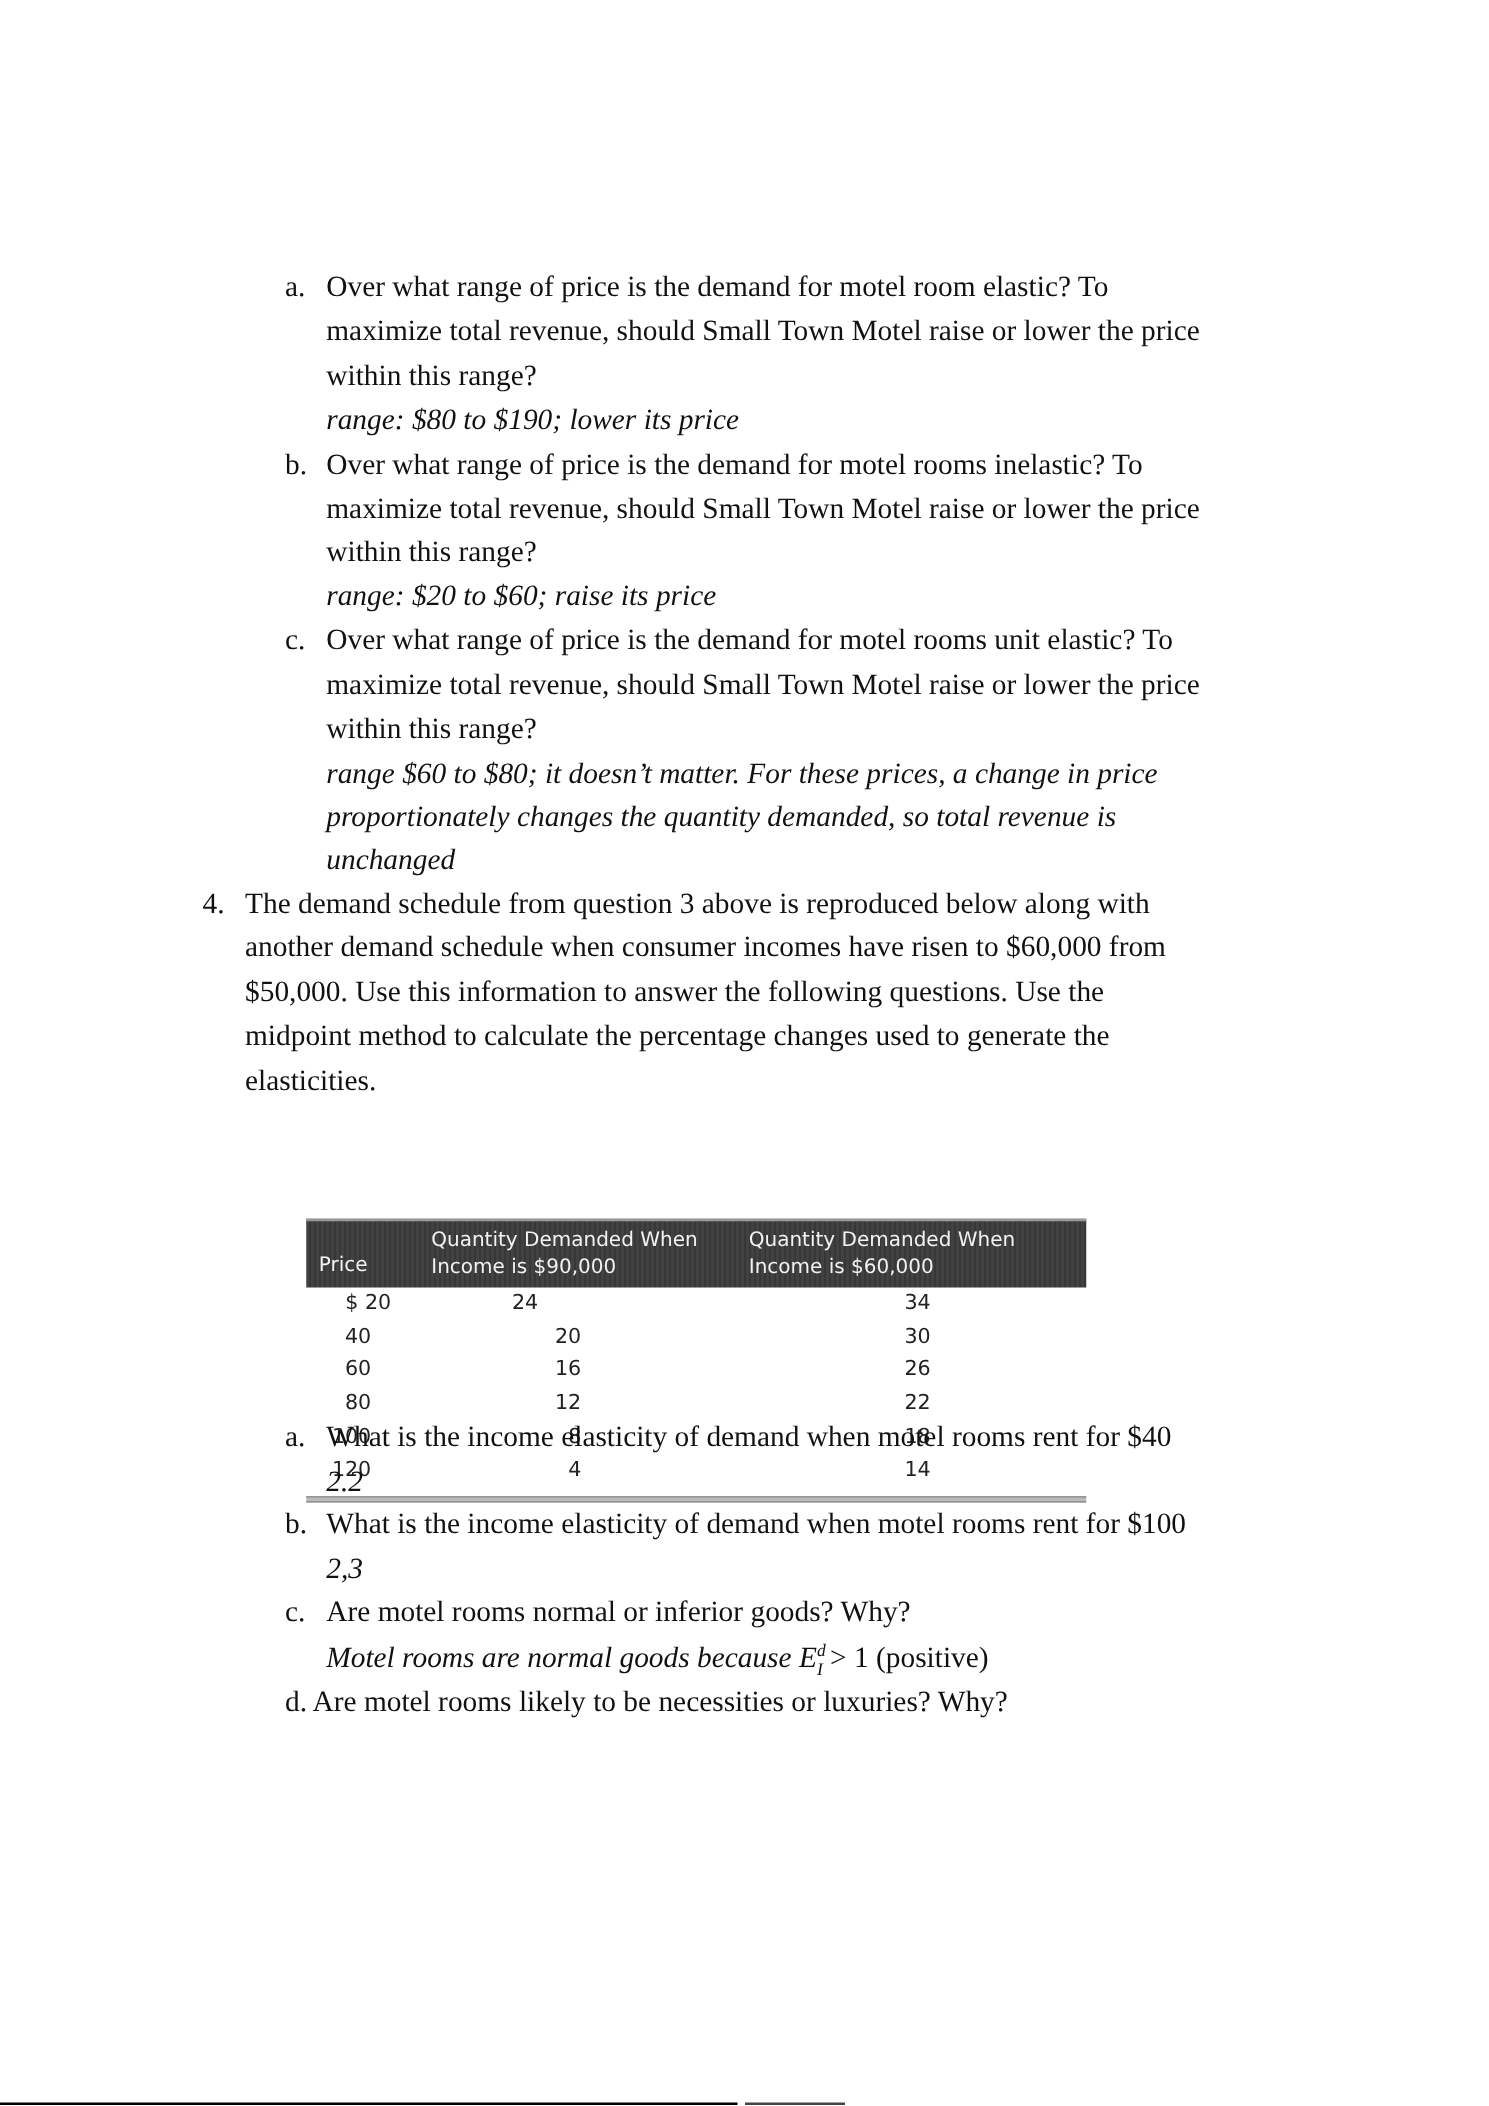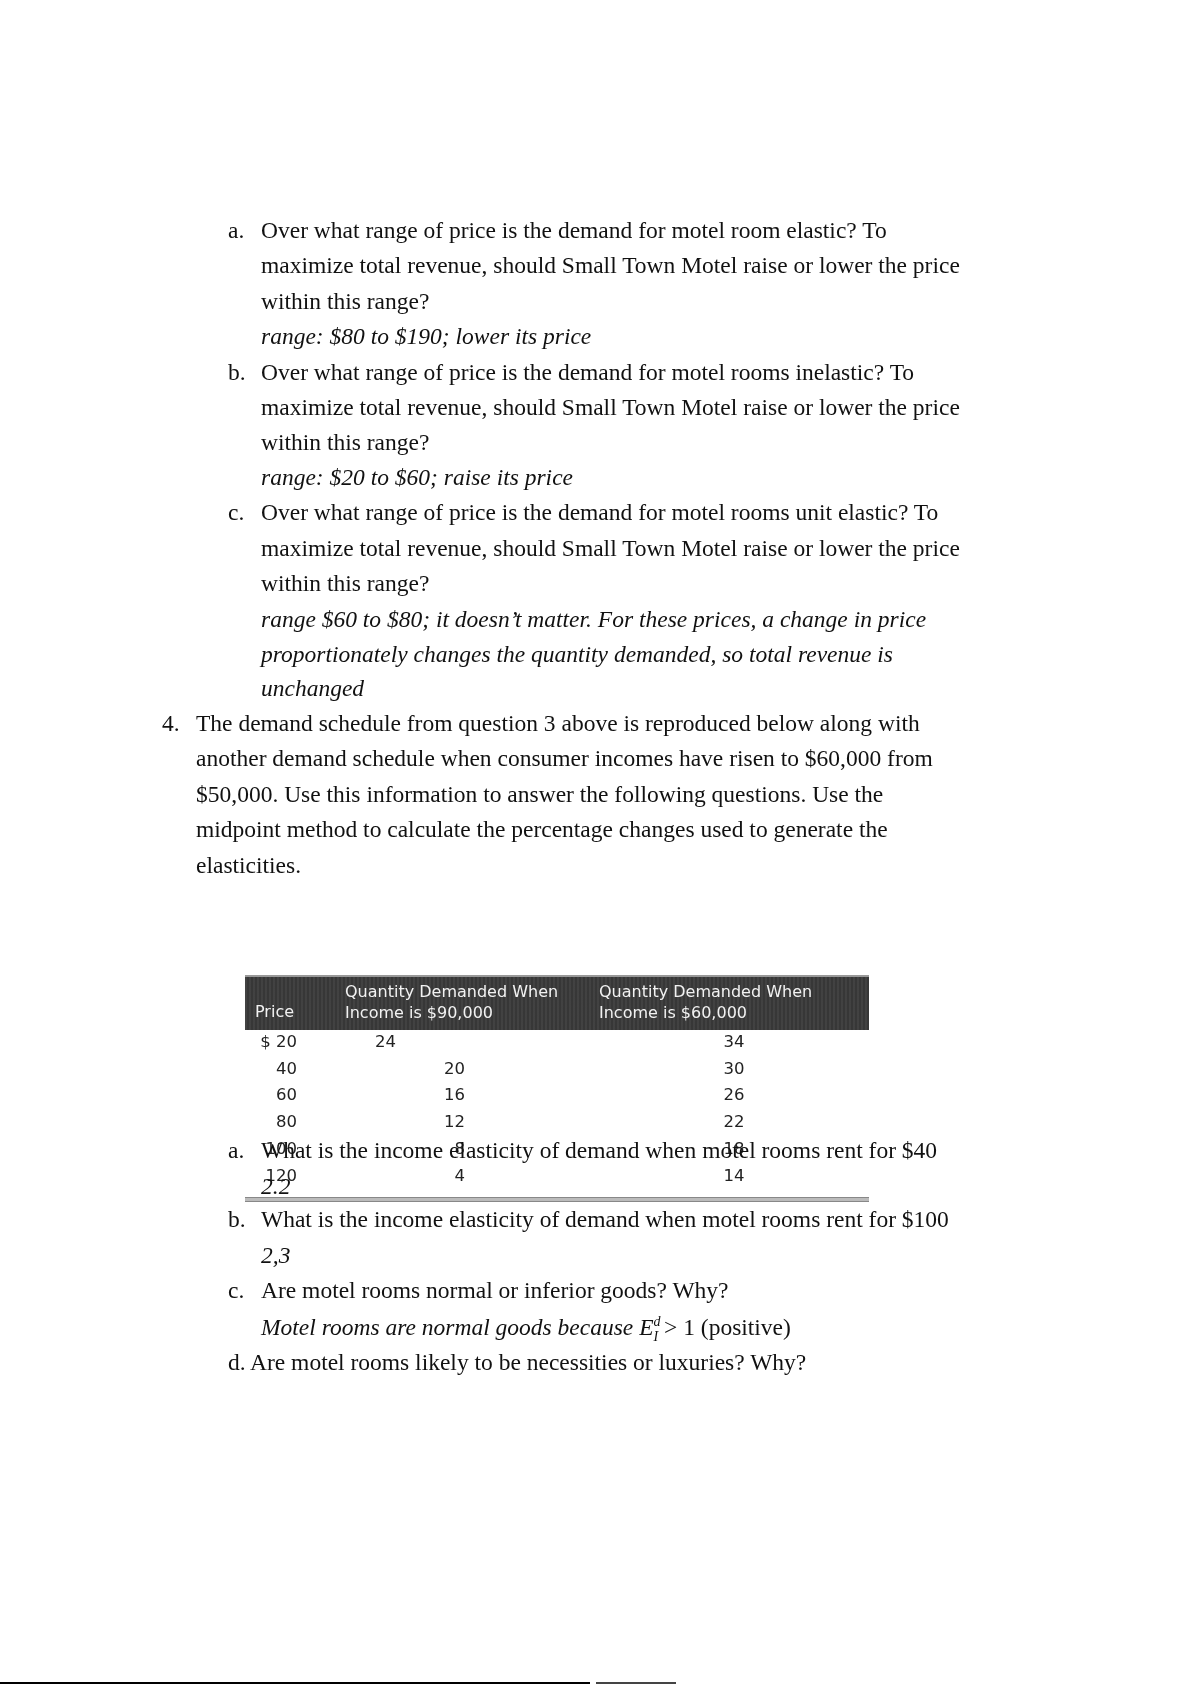--- a/index.html
+++ b/index.html
@@ -54,22 +54,22 @@
 <div class="tbl">
   <div class="thead">
     <div class="th" style="left:10px;top:24px;width:90px;">Price</div>
     <div class="th" style="left:100px;top:4px;width:254px;">Quantity Demanded When</div>
     <div class="th" style="left:100px;top:25px;width:254px;">Income is $90,000</div>
     <div class="th" style="left:354px;top:4px;width:270px;">Quantity Demanded When</div>
     <div class="th" style="left:354px;top:25px;width:270px;">Income is $60,000</div>
   </div>
   <div id="tbody">
       <div>
-        <div class="td" style="top: 59px; left: 0px; width: 52px; text-align: right;">$ 20</div>
-        <div class="td" style="top: 59px; left: 130px; width: 90px; text-align: left;">24</div>
+        <div class="td" style="top: 59px; left: 16px; width: 52px; text-align: right;">$ 20</div>
+        <div class="td" style="top: 59px; left: 130px; width: 90px; text-align: center;">24</div>
         <div class="td" style="top: 59px; left: 449px; width: 80px; text-align: center;">34</div>
       </div>
       <div>
         <div class="td" style="top: 85.7px; left: 0px; width: 52px; text-align: right;">40</div>
         <div class="td" style="top: 85.7px; left: 130px; width: 90px; text-align: right;">20</div>
         <div class="td" style="top: 85.7px; left: 449px; width: 80px; text-align: center;">30</div>
       </div>
       <div>
         <div class="td" style="top: 112.4px; left: 0px; width: 52px; text-align: right;">60</div>
         <div class="td" style="top: 112.4px; left: 130px; width: 90px; text-align: right;">16</div>

